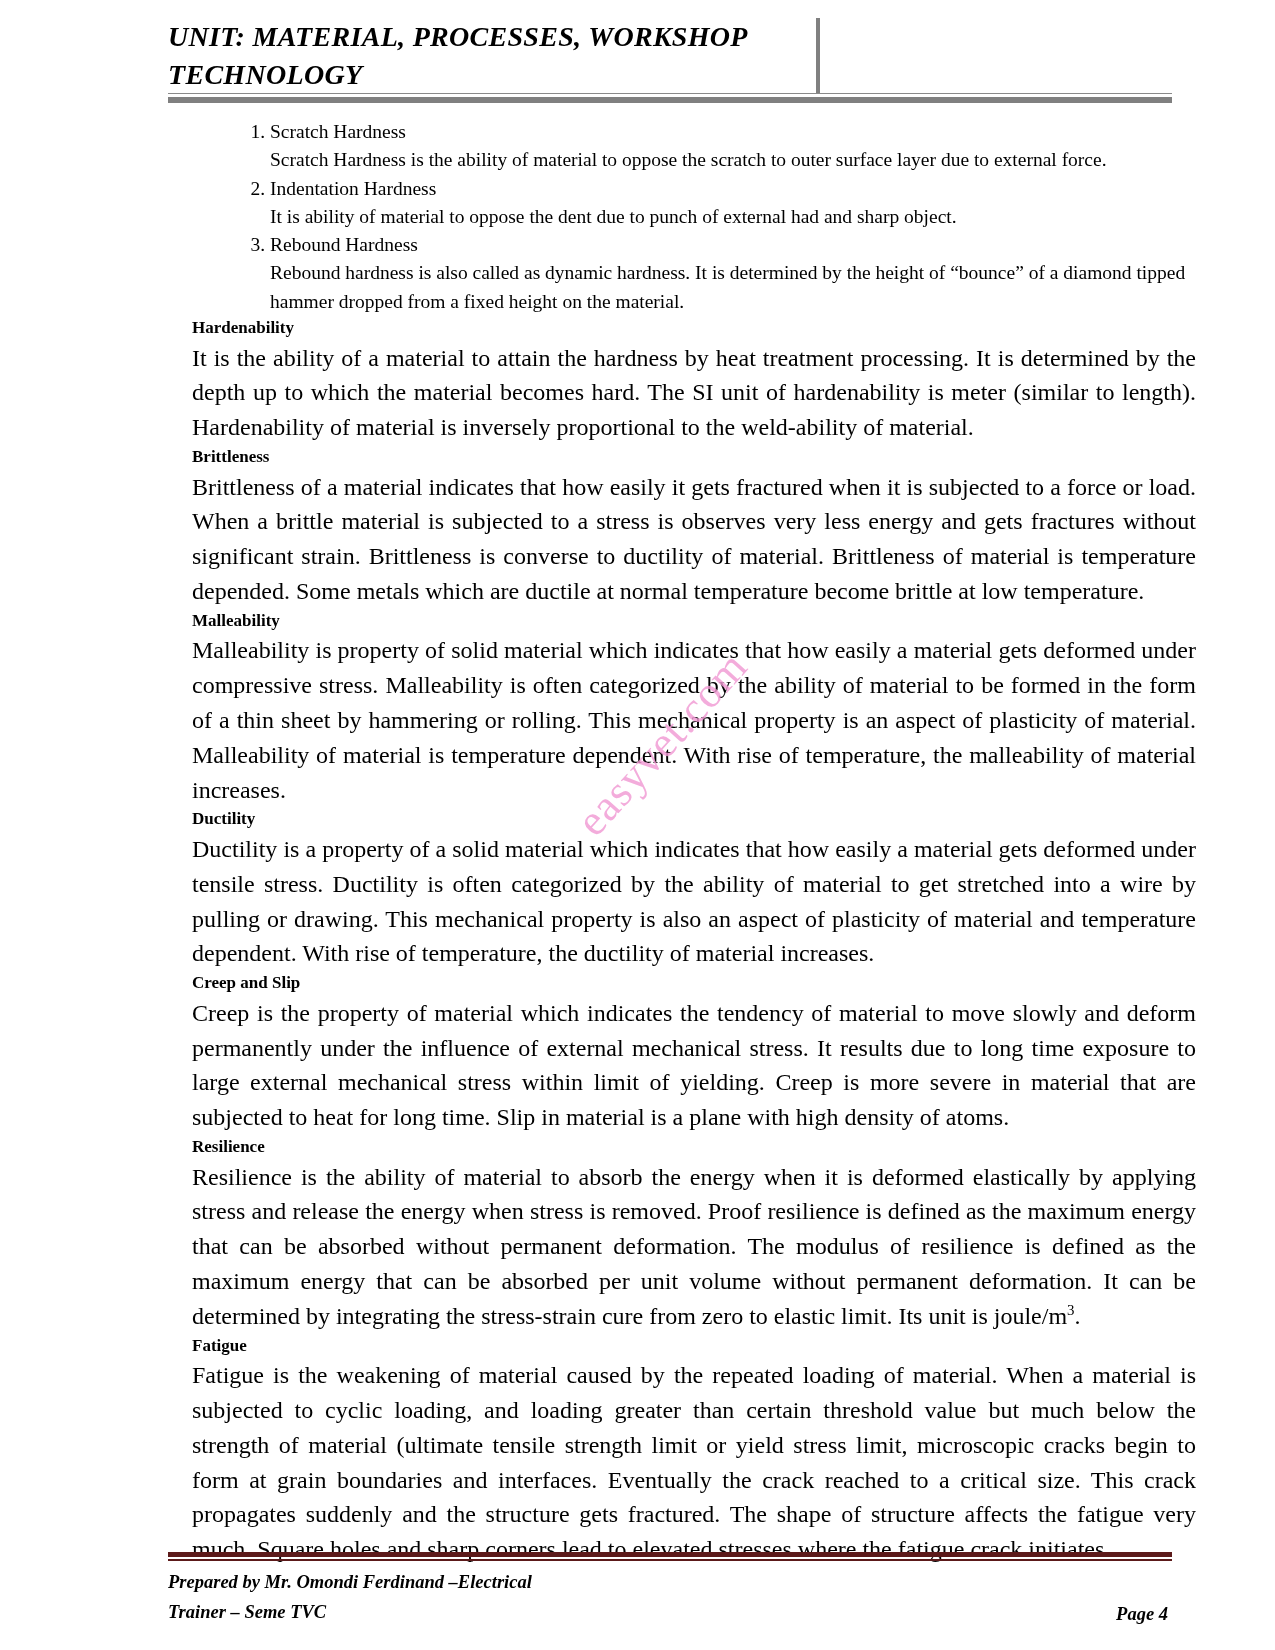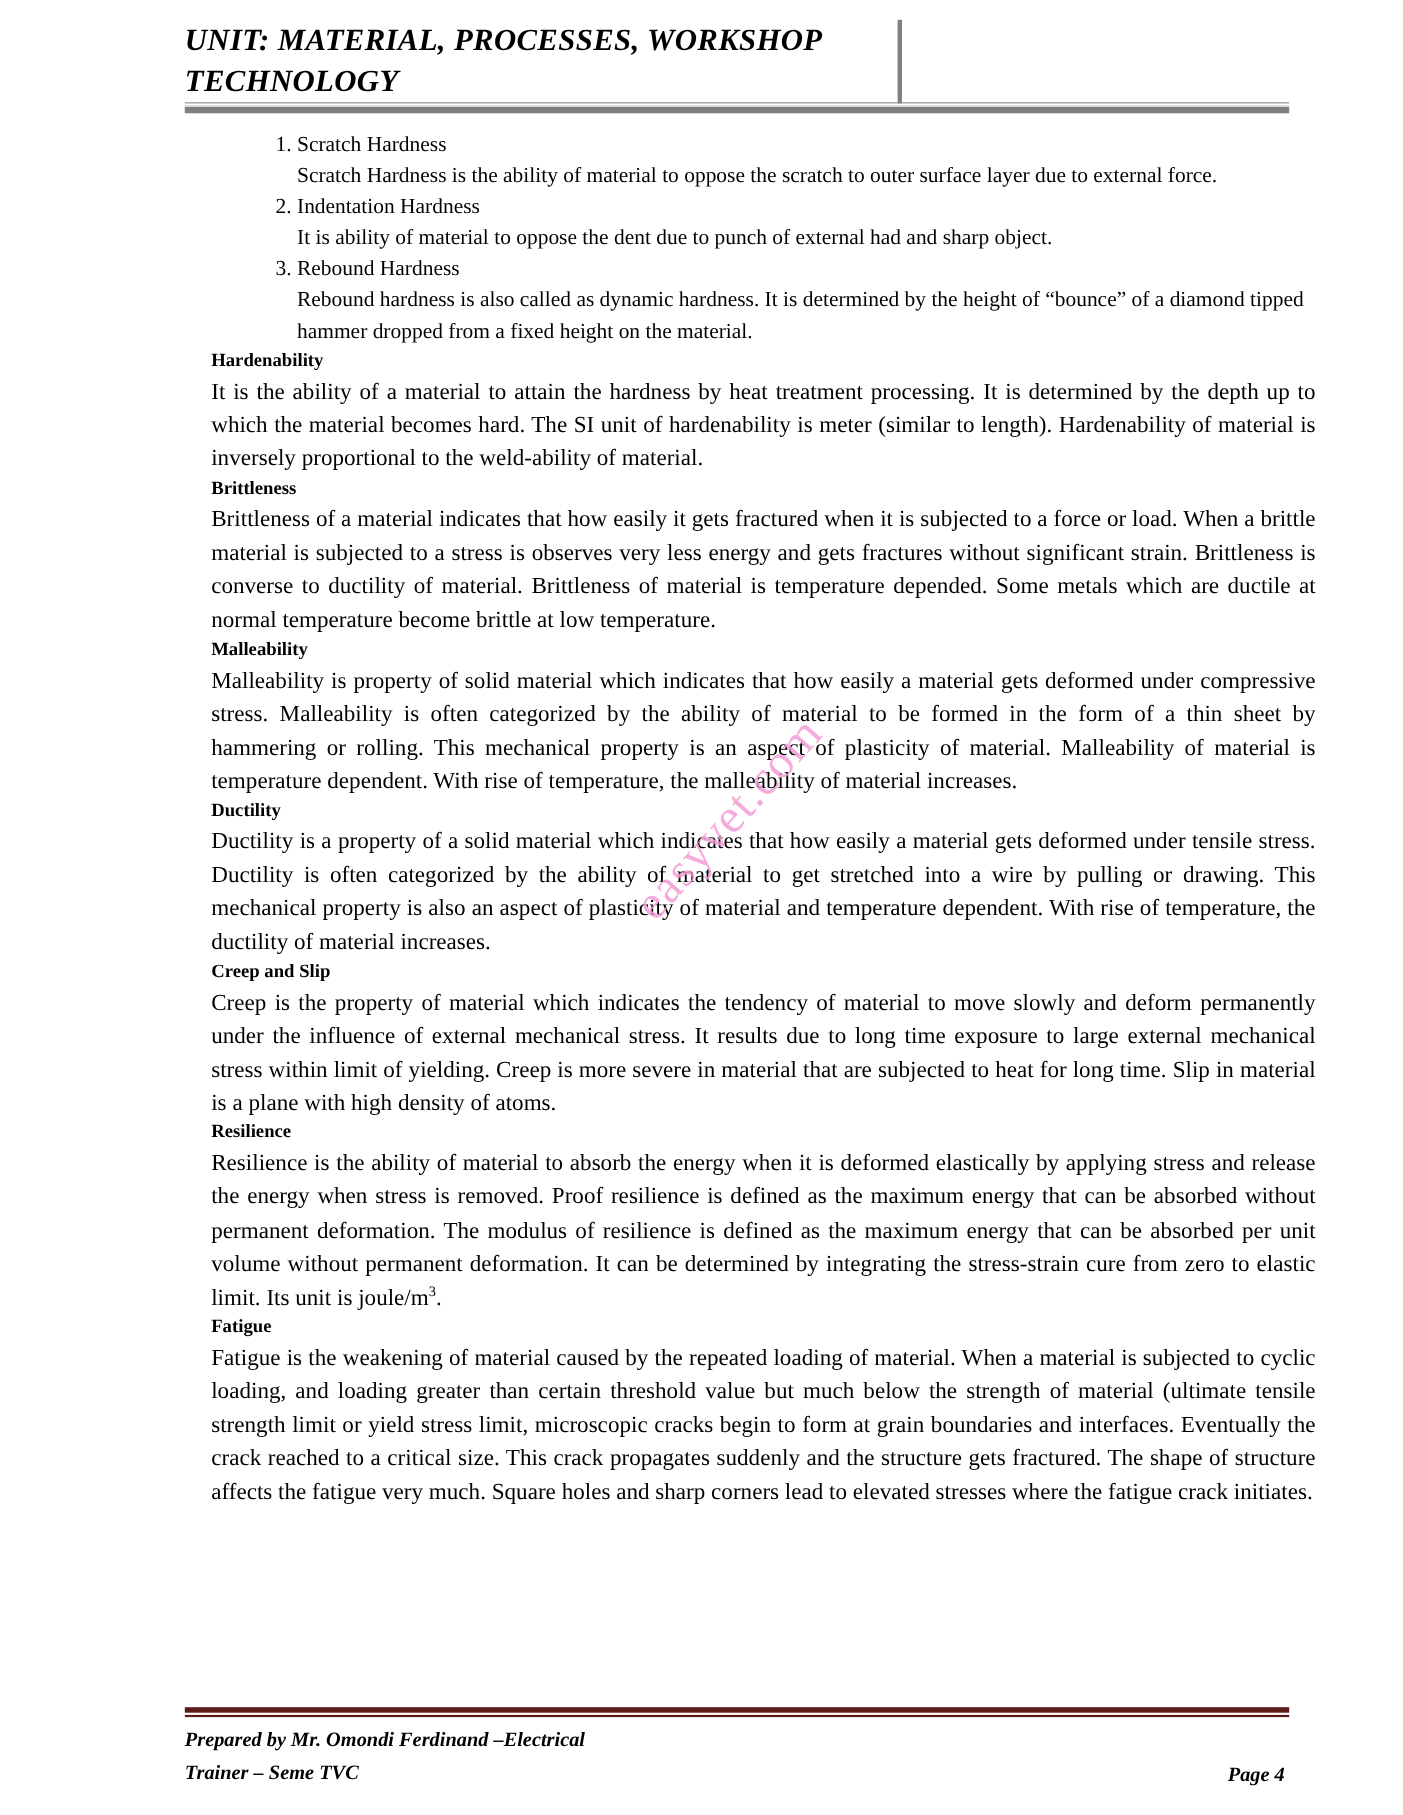--- a/index.html
+++ b/index.html
@@ -118,21 +118,21 @@
     font-size: 17px;
     margin: 0;
     padding: 0;
     line-height: 1.45;
   }
   p.para {
     margin: 0;
     padding: 0;
     text-align: justify;
     text-justify: inter-word;
-    font-size: 21px;
+    font-size: 24px;
     line-height: 1.45;
   }
   sup {
     font-size: 0.62em;
     vertical-align: super;
     line-height: 0;
   }
 
   
   .watermark {

